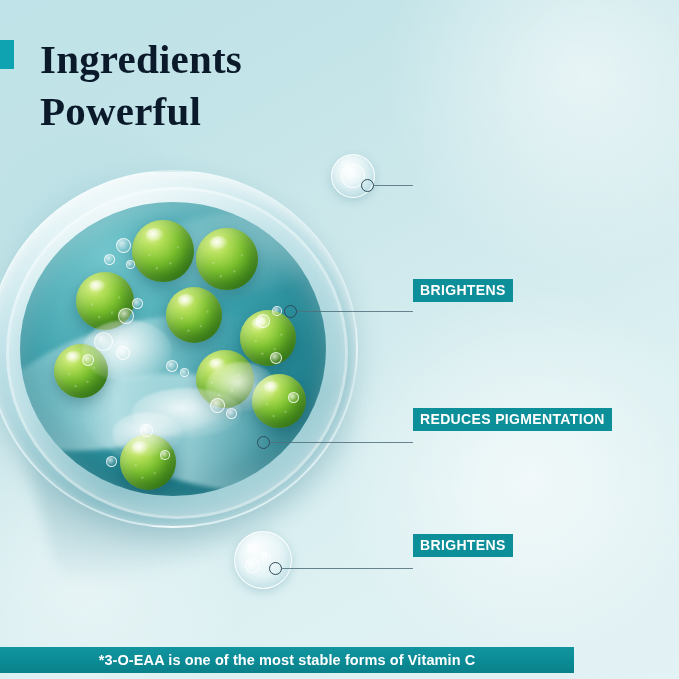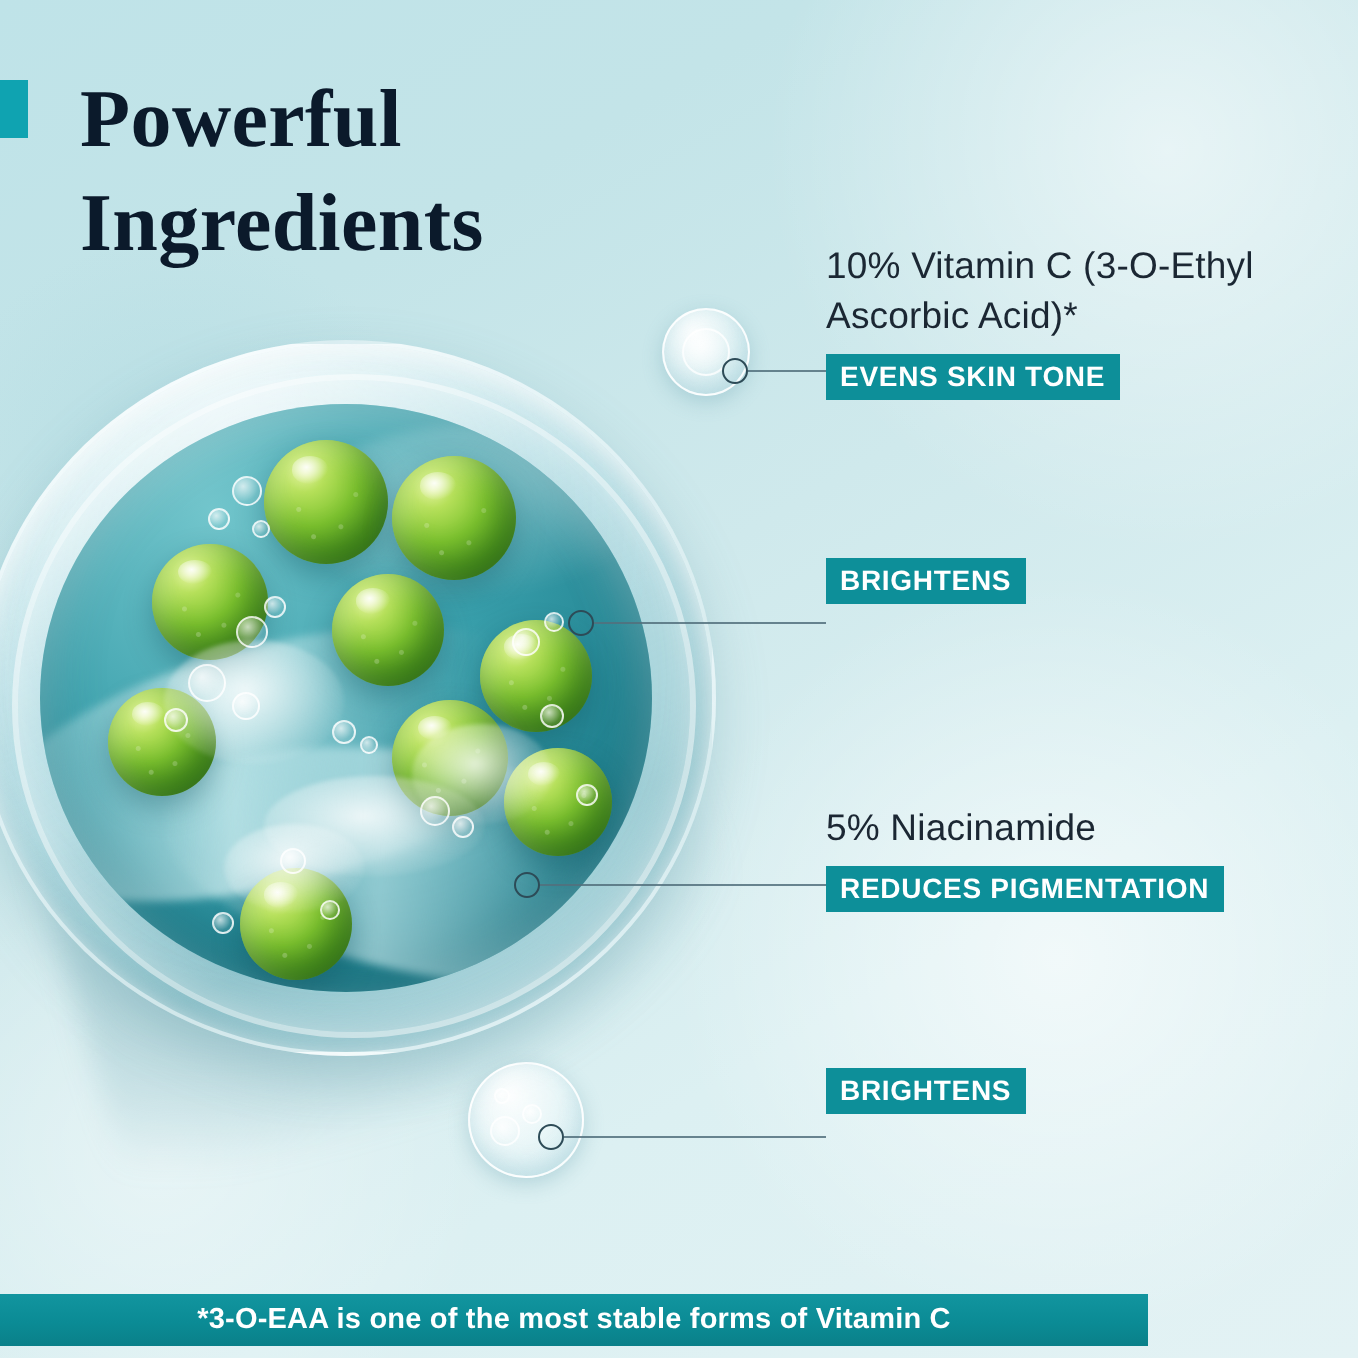--- a/index.html
+++ b/index.html
@@ -269,22 +269,22 @@
 
 <div id="infographic">
 
   <div class="bloom bloom-tr"></div>
   <div class="bloom bloom-br"></div>
   <div class="bloom bloom-bl"></div>
   <div class="bloom bloom-tl"></div>
 
   <div class="accent-square"></div>
   <div class="heading">
+    <span class="hl">Ingredients</span>
     <span class="hl">Powerful</span>
-    <span class="hl">Ingredients</span>
   </div>
 
   <div class="dish-wrap">
     <div class="dish-shadow"></div>
     <div class="dish-outer">
       <div class="dish-rim2"></div>
       <div class="dish-liquid">
 
         <div class="liquid-sheen sheen-c"></div>
         <div class="liquid-sheen sheen-a"></div>
@@ -333,35 +333,30 @@
   </div>
 
   <div class="droplet" style="left:234px; top:531px; width:56px; height:56px;">
     <div class="dinner" style="left:10px; top:26px; width:13px; height:13px;"></div>
     <div class="dinner" style="left:26px; top:20px; width:8px; height:8px;"></div>
     <div class="dinner" style="left:12px; top:12px; width:6px; height:6px;"></div>
   </div>
 
   <div class="callout-marker" style="left:361px; top:179px;"></div>
   <div class="callout-line" style="left:374px; top:185px; width:39px;"></div>
-  <div class="callout" style="top:120px;">
-    <div class="callout-title">10% Vitamin C (3-O-Ethyl Ascorbic Acid)*</div>
-    <span class="callout-badge">EVENS SKIN TONE</span>
-  </div>
 
   <div class="callout-marker" style="left:284px; top:305px;"></div>
   <div class="callout-line" style="left:297px; top:311px; width:116px;"></div>
   <div class="callout" style="top:272px;">
     <span class="callout-badge">BRIGHTENS</span>
   </div>
 
   <div class="callout-marker" style="left:257px; top:436px;"></div>
   <div class="callout-line" style="left:270px; top:442px; width:143px;"></div>
   <div class="callout" style="top:401px;">
-    <div class="callout-title">5% Niacinamide</div>
     <span class="callout-badge">REDUCES PIGMENTATION</span>
   </div>
 
   <div class="callout-marker" style="left:269px; top:562px;"></div>
   <div class="callout-line" style="left:282px; top:568px; width:131px;"></div>
   <div class="callout" style="top:527px;">
     <span class="callout-badge">BRIGHTENS</span>
   </div>
 
   <div class="footer-bar">

